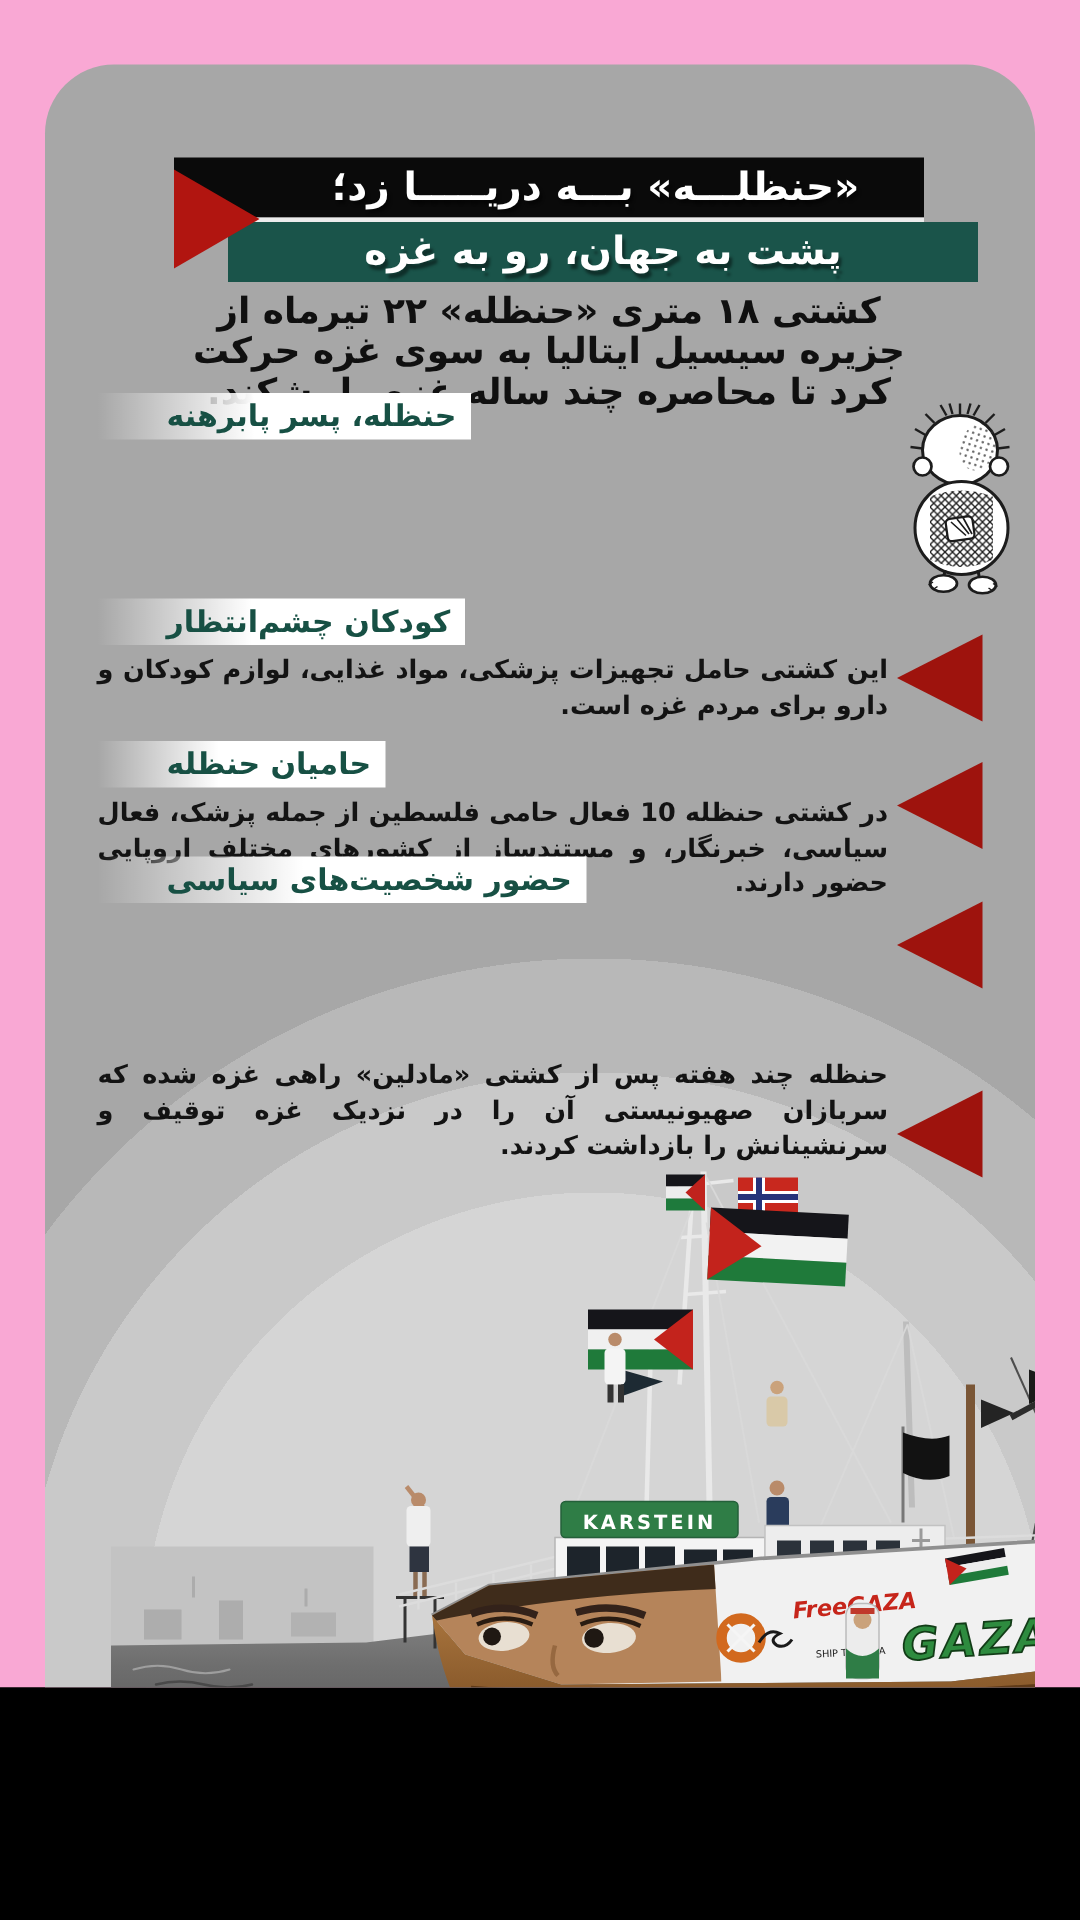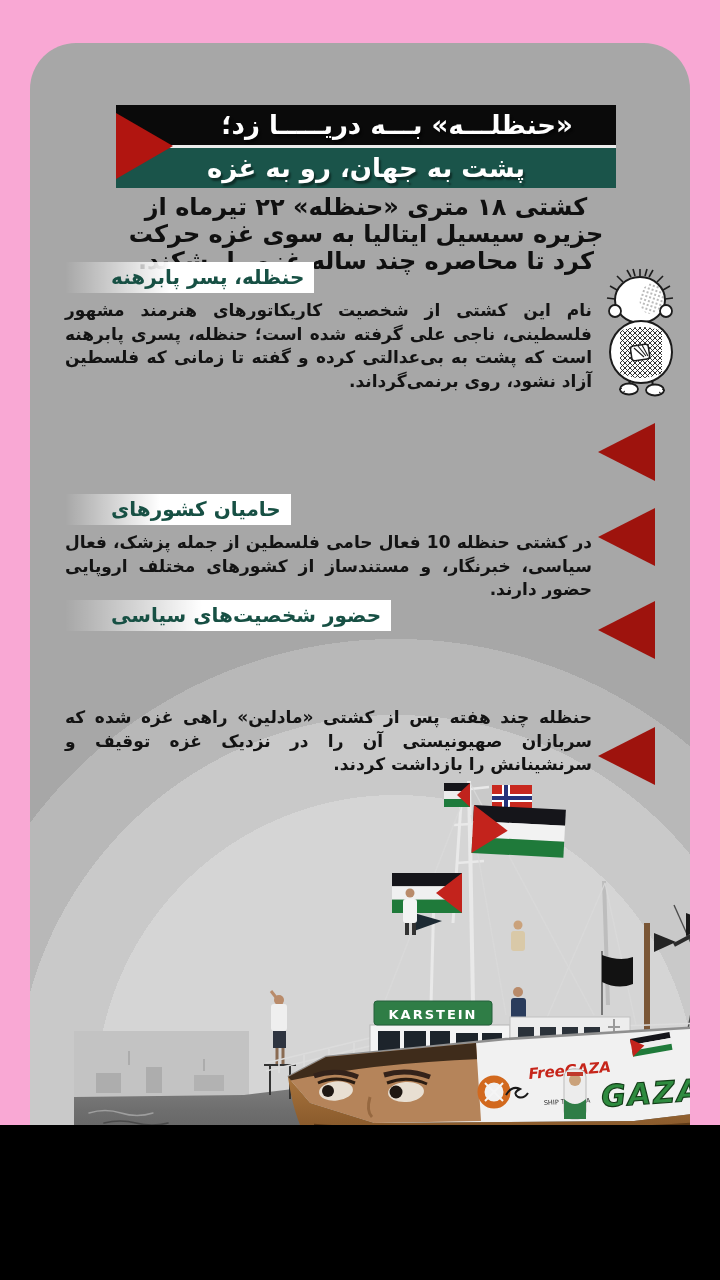--- a/index.html
+++ b/index.html
@@ -8,33 +8,33 @@
   
   #card{position:absolute;left:30px;top:43px;width:660px;height:1180px;border-radius:46px;
         overflow:hidden;
         background:radial-gradient(circle at 366px 1052px,
           #d5d5d5 0 300px,#c9c9c9 300px 380px,#b8b8b8 380px 456px,#a7a7a7 456px);}
   
   .title-flag{position:absolute;left:86px;top:62px;width:500px;}
   .bar{position:relative;width:100%;}
   .bar.black{height:40px;background:#0a0a0a;}
   .bar.gap{height:3px;background:#ececec;}
-  .bar.teal{height:40px;background:#1a544a;}
+  .bar.teal{height:40px;background:#1a544a;margin-left:36px;}
   .bar .t{display:block;height:40px;line-height:40px;text-align:center;color:#fff;
           font-weight:800;font-size:26px;white-space:nowrap;direction:rtl;
           text-shadow:2px 3px 2px rgba(0,0,0,.45);}
   .bar.black .t{padding-left:62px;}
   .flag-tri{position:absolute;left:0;top:8px;width:0;height:0;border-style:solid;
             border-width:33px 0 33px 57px;border-color:transparent transparent transparent #b11510;}
   
   .intro{position:absolute;left:90px;top:151px;width:492px;direction:rtl;text-align:center;
          color:#101010;font-weight:700;font-size:24px;line-height:27px;}
   
   .sec{position:absolute;left:35px;width:527px;direction:rtl;}
-  .s1{top:219px}.s2{top:356px}.s3{top:451px}.s4{top:557px}.s5{top:657px}
+  .s1{top:219px}.s2{top:356px}.s3{top:451px}.s4{top:528px}.s5{top:657px}
   .sec-head-row{text-align:left;direction:ltr;}
   .sec-head{display:inline-block;direction:rtl;height:31px;line-height:31px;
             padding:0 10px 0 46px;font-weight:800;font-size:20px;color:#175044;
             background:linear-gradient(to left,#ffffff 58%,rgba(255,255,255,0) 100%);}
   .sec-body{margin:6px 0 0 0;color:#131313;font-weight:700;font-size:17px;line-height:23.5px;
             text-align:justify;}
   
   .tri{position:absolute;left:568px;width:0;height:0;border-style:solid;
        border-width:29px 57px 29px 0;border-color:transparent #9e130d transparent transparent;}
   .t2{top:380px}.t3{top:465px}.t4{top:558px}.t5{top:684px}
@@ -64,24 +64,27 @@
       <div class="bar teal">
         <span class="t">پشت به جهان، رو به غزه</span>
       </div>
       <div class="flag-tri"></div>
     </div>
 
     <div class="intro">کشتی ۱۸ متری «حنظله» ۲۲ تیرماه از جزیره سیسیل ایتالیا به سوی غزه حرکت کرد تا محاصره چند ساله غزه را بشکند.</div>
 
     <section class="sec s1">
       <div class="sec-head-row"><span class="sec-head">حنظله، پسر پابرهنه</span></div>
-      <p class="sec-body">نام این کشتی از شخصیت کاریکاتورهای هنرمند مشهور فلسطینی، ناجی علی گرفته شده است؛ حنظله، پسری پابرهنه است که پشت به بی‌عدالتی کرده و گفته تا زمانی که فلسطین آزاد نشود، روی برنمی‌گرداند.</p>
+    </section>
+    <section class="sec s2">
+      <div class="sec-head-row"><span class="sec-head">کودکان چشم‌انتظار</span></div>
+      <p class="sec-body">این کشتی حامل تجهیزات پزشکی، مواد غذایی، لوازم کودکان و دارو برای مردم غزه است.</p>
     </section>
     <section class="sec s3">
-      <div class="sec-head-row"><span class="sec-head">حامیان کشورهای</span></div>
+      <div class="sec-head-row"><span class="sec-head">حامیان حنظله</span></div>
       <p class="sec-body">در کشتی حنظله 10 فعال حامی فلسطین از جمله پزشک، فعال سیاسی، خبرنگار، و مستندساز از کشورهای مختلف اروپایی حضور دارند.</p>
     </section>
     <section class="sec s4">
       <div class="sec-head-row"><span class="sec-head">حضور شخصیت‌های سیاسی</span></div>
     </section>
     <section class="sec s5">
       <p class="sec-body">حنظله چند هفته پس از کشتی «مادلین» راهی غزه شده که سربازان صهیونیستی آن را در نزدیک غزه توقیف و سرنشینانش را بازداشت کردند.</p>
     </section>
 
     <div class="tri t2"></div>

